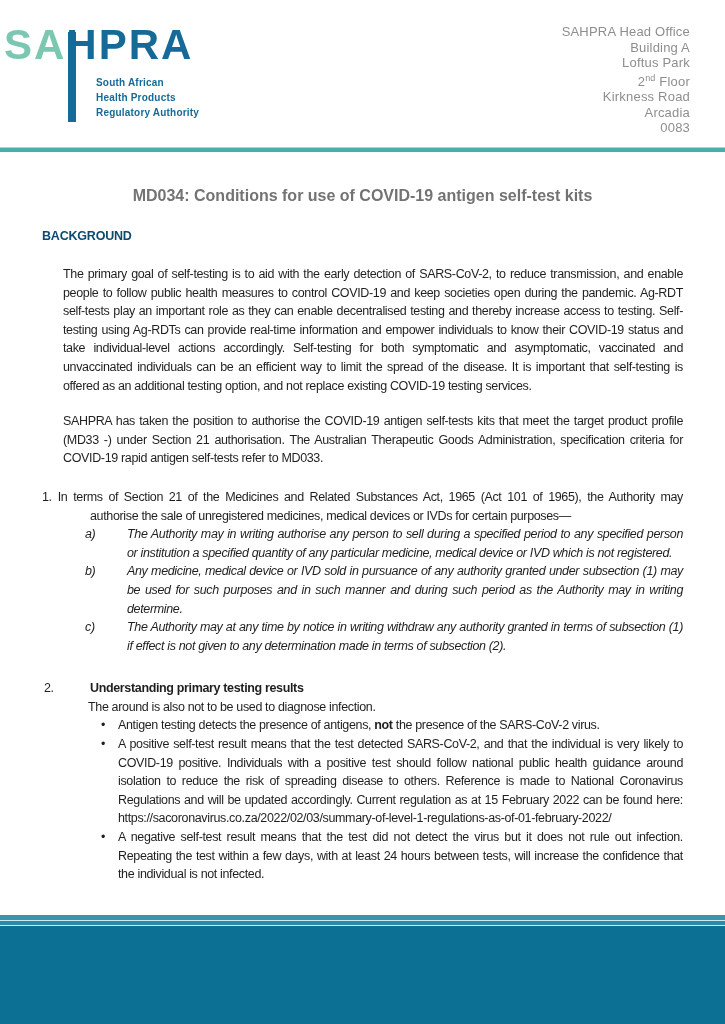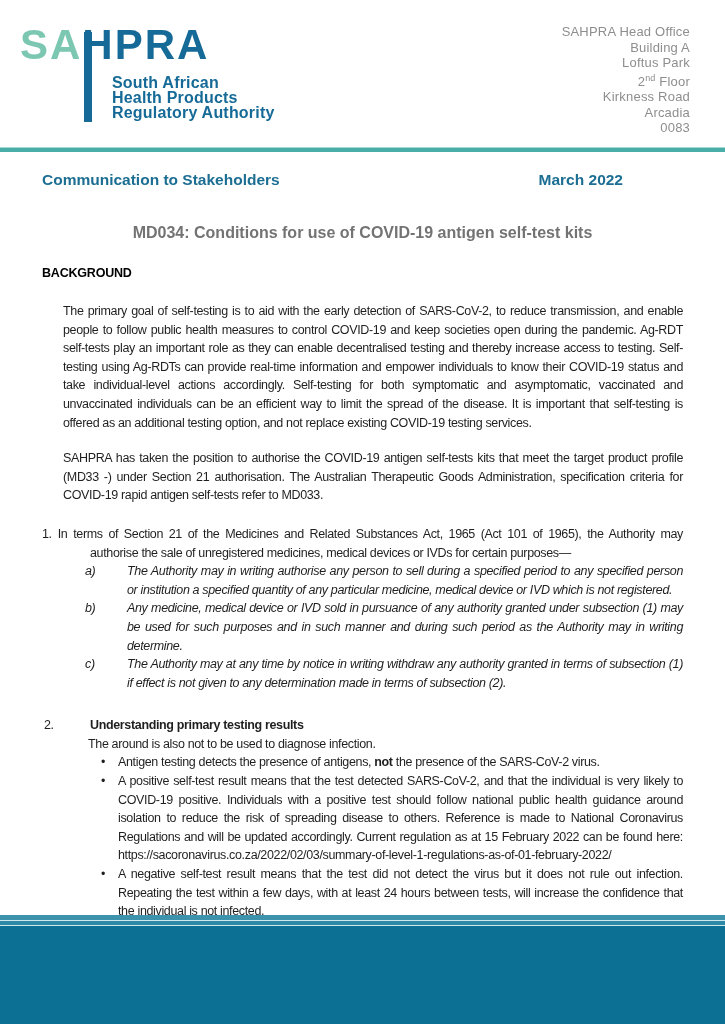--- a/index.html
+++ b/index.html
@@ -9,21 +9,21 @@
     margin:0 auto;
     background:#ffffff;
     font-family:"Liberation Sans",sans-serif;
     color:#1f1f1f;
     overflow:hidden;
   }
   
   .letterhead{
     box-sizing:border-box;
     height:147px;
-    padding:24px 35px 0 20px;
+    padding:24px 35px 0 4px;
     display:flex;
     justify-content:space-between;
   }
   .logo{position:relative;width:320px;}
   .logo-word{
     display:flex;
     font-weight:bold;
     font-size:42px;
     line-height:1.0;
     letter-spacing:2px;
@@ -34,21 +34,21 @@
   .logo-rest{color:#166a97;}
   .logo-stem{
     position:absolute;
     left:2px;top:8px;
     width:8px;height:90px;
     background:#166a97;
   }
   .logo-tagline{
     margin:9px 0 0 92px;
     font-weight:bold;
-    font-size:16px;
+    font-size:10px;
     line-height:15px;
     color:#166a97;
     letter-spacing:0.2px;
   }
   .address{
     text-align:right;
     font-size:13px;
     line-height:15.5px;
     color:#8e8e8e;
     letter-spacing:0.2px;
@@ -70,21 +70,21 @@
     margin:35px 0 0 0;
     text-align:center;
     font-weight:bold;
     font-size:16px;
     color:#737373;
   }
   .bg-heading{
     margin:24px 0 0 0;
     font-weight:bold;
     font-size:12.5px;
-    color:#000000;
+    color:#0c4a6e;
     letter-spacing:-0.2px;
   }
   .body-text{
     font-size:12.5px;
     line-height:18.6px;
     letter-spacing:-0.35px;
     text-align:justify;
   }
   .para{margin:22px 0 0 21px;}
   .para2{margin-top:17px;}
@@ -153,24 +153,20 @@
       <div>Kirkness Road</div>
       <div>Arcadia</div>
       <div>0083</div>
     </div>
   </header>
 
   <div class="rule"></div>
 
   <main class="main">
 
-    <div class="titlebar">
-      <span class="left">Communication to Stakeholders</span>
-      <span class="right">March 2022</span>
-    </div>
 
     <h1 class="doc-title">MD034: Conditions for use of COVID-19 antigen self-test kits</h1>
 
     <h2 class="bg-heading">BACKGROUND</h2>
 
     <p class="body-text para">The primary goal of self-testing is to aid with the early detection of SARS-CoV-2, to reduce transmission, and enable people to follow public health measures to control COVID-19 and keep societies open during the pandemic. Ag-RDT self-tests play an important role as they can enable decentralised testing and thereby increase access to testing. Self-testing using Ag-RDTs can provide real-time information and empower individuals to know their COVID-19 status and take individual-level actions accordingly. Self-testing for both symptomatic and asymptomatic, vaccinated and unvaccinated individuals can be an efficient way to limit the spread of the disease. It is important that self-testing is offered as an additional testing option, and not replace existing COVID-19 testing services.</p>
 
     <p class="body-text para para2">SAHPRA has taken the position to authorise the COVID-19 antigen self-tests kits that meet the target product profile (MD33 -) under Section 21 authorisation. The Australian Therapeutic Goods Administration, specification criteria for COVID-19 rapid antigen self-tests refer to MD033.</p>
 
     <div class="body-text numbered">

